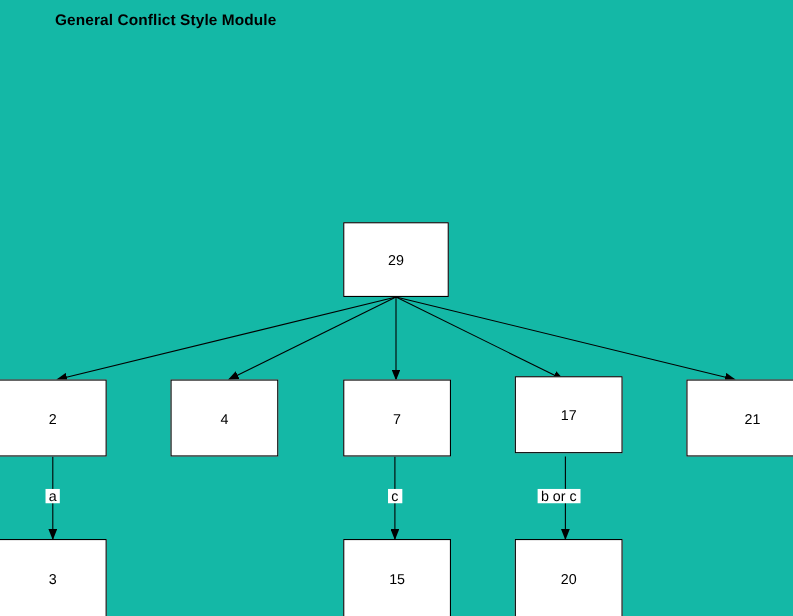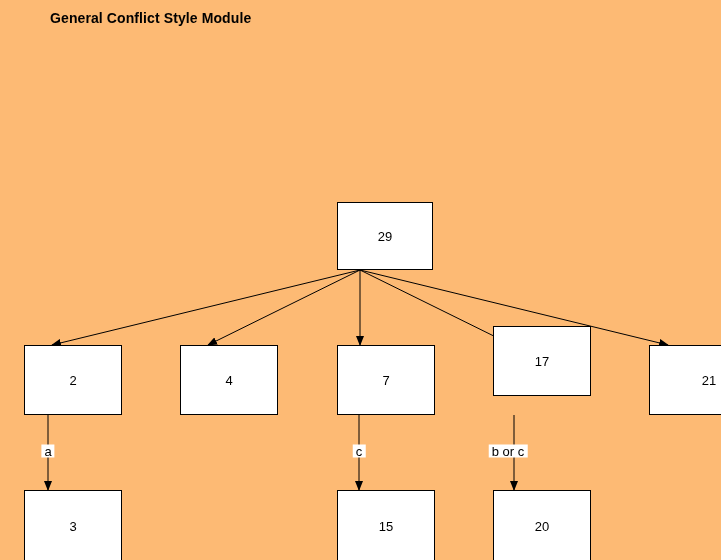--- a/index.html
+++ b/index.html
@@ -7,21 +7,21 @@
     padding: 0;
     background: #ffffff;
   }
   body {
     font-family: "Liberation Sans", sans-serif;
   }
   #canvas {
     position: relative;
     width: 721px;
     height: 560px;
-    background: #fdba74;
+    background: #14b8a6;
     overflow: hidden;
   }
   #diagram-title {
     position: absolute;
     left: 50px;
     top: 10px;
     font-size: 14px;
     font-weight: bold;
     color: #000000;
     letter-spacing: 0.1px;
@@ -38,21 +38,20 @@
     position: absolute;
     box-sizing: border-box;
     border: 1px solid #000000;
     background: #ffffff;
     display: flex;
     align-items: center;
     justify-content: center;
     font-size: 13px;
     color: #000000;
     line-height: 1;
-    margin-left: 25px;
   }
   .node-label {
     display: block;
     pointer-events: none;
   }
   .edge-label {
     position: absolute;
     font-size: 13px;
     color: #000000;
     background: #ffffff;
@@ -93,21 +92,21 @@
       </div>
       <div class="node-box" style="left: -1px; top: 345px; width: 98px; height: 70px;">
         <span class="node-label">2</span>
       </div>
       <div class="node-box" style="left: 155px; top: 345px; width: 98px; height: 70px;">
         <span class="node-label">4</span>
       </div>
       <div class="node-box" style="left: 312px; top: 345px; width: 98px; height: 70px;">
         <span class="node-label">7</span>
       </div>
-      <div class="node-box" style="left: 468px; top: 326px; width: 98px; height: 70px;">
+      <div class="node-box" style="left: 468px; top: 342px; width: 98px; height: 70px;">
         <span class="node-label">17</span>
       </div>
       <div class="node-box" style="left: 624px; top: 345px; width: 120px; height: 70px;">
         <span class="node-label">21</span>
       </div>
       <div class="node-box" style="left: -1px; top: 490px; width: 98px; height: 72px;">
         <span class="node-label">3</span>
       </div>
       <div class="node-box" style="left: 312px; top: 490px; width: 98px; height: 72px;">
         <span class="node-label">15</span>

